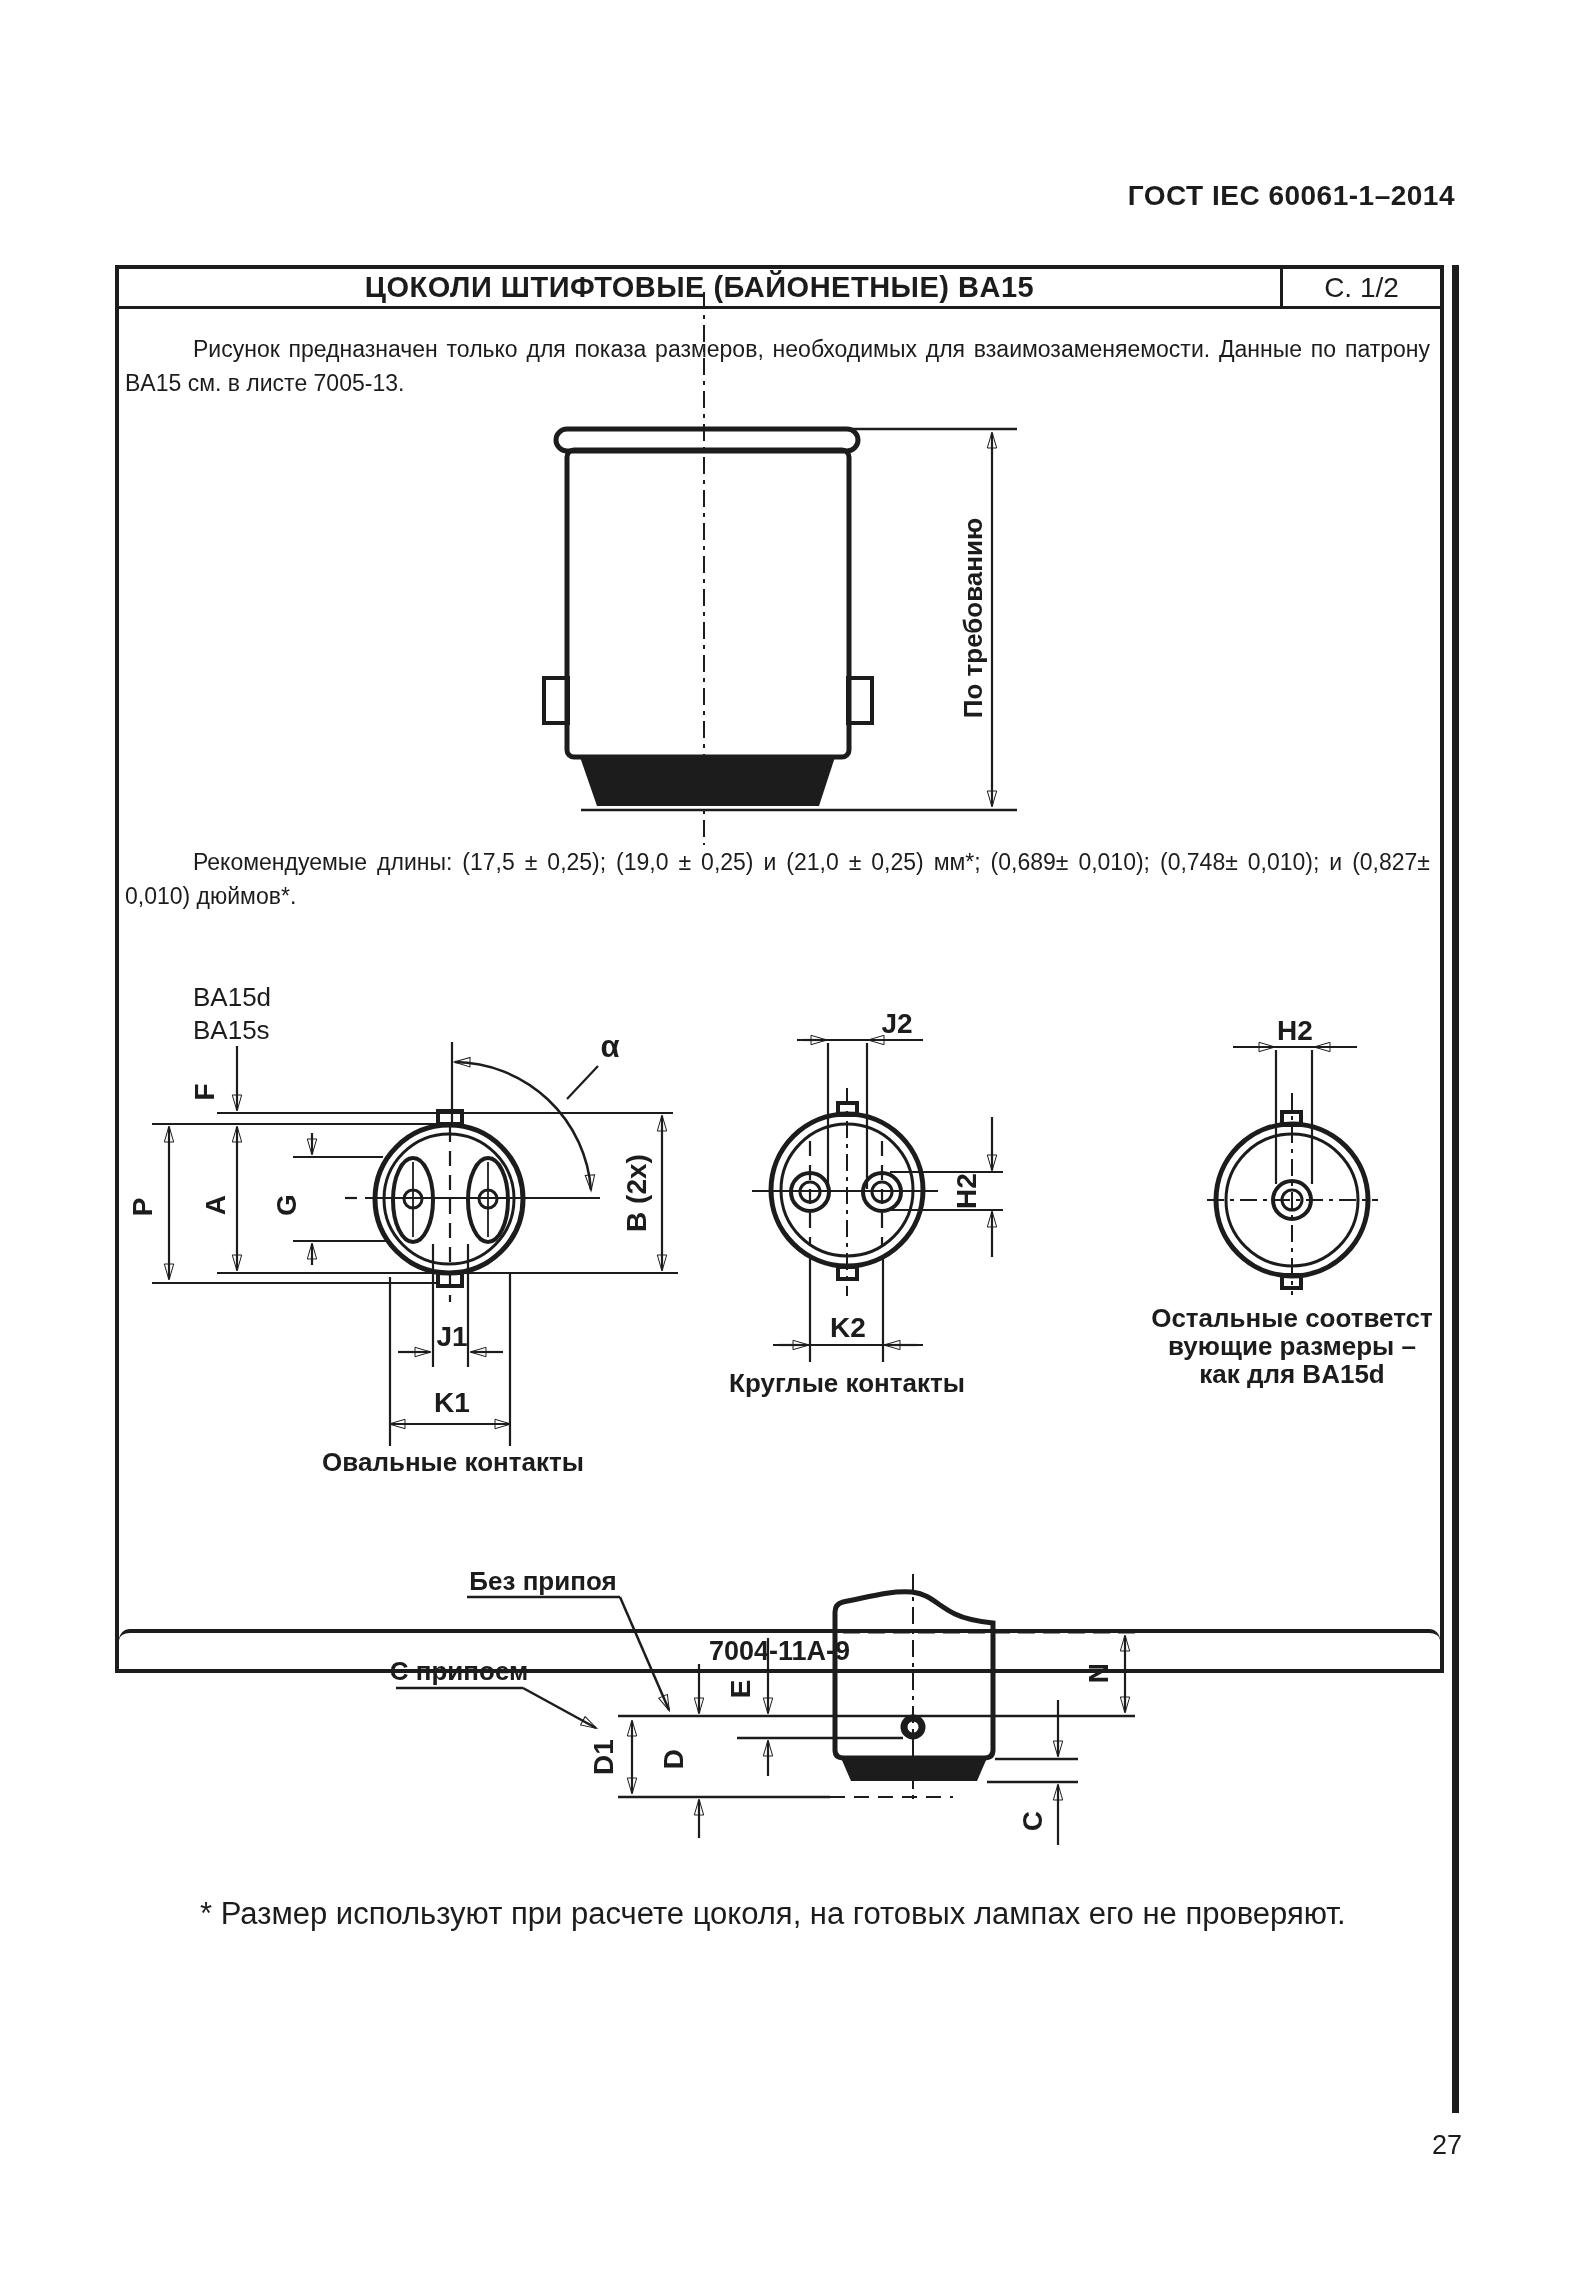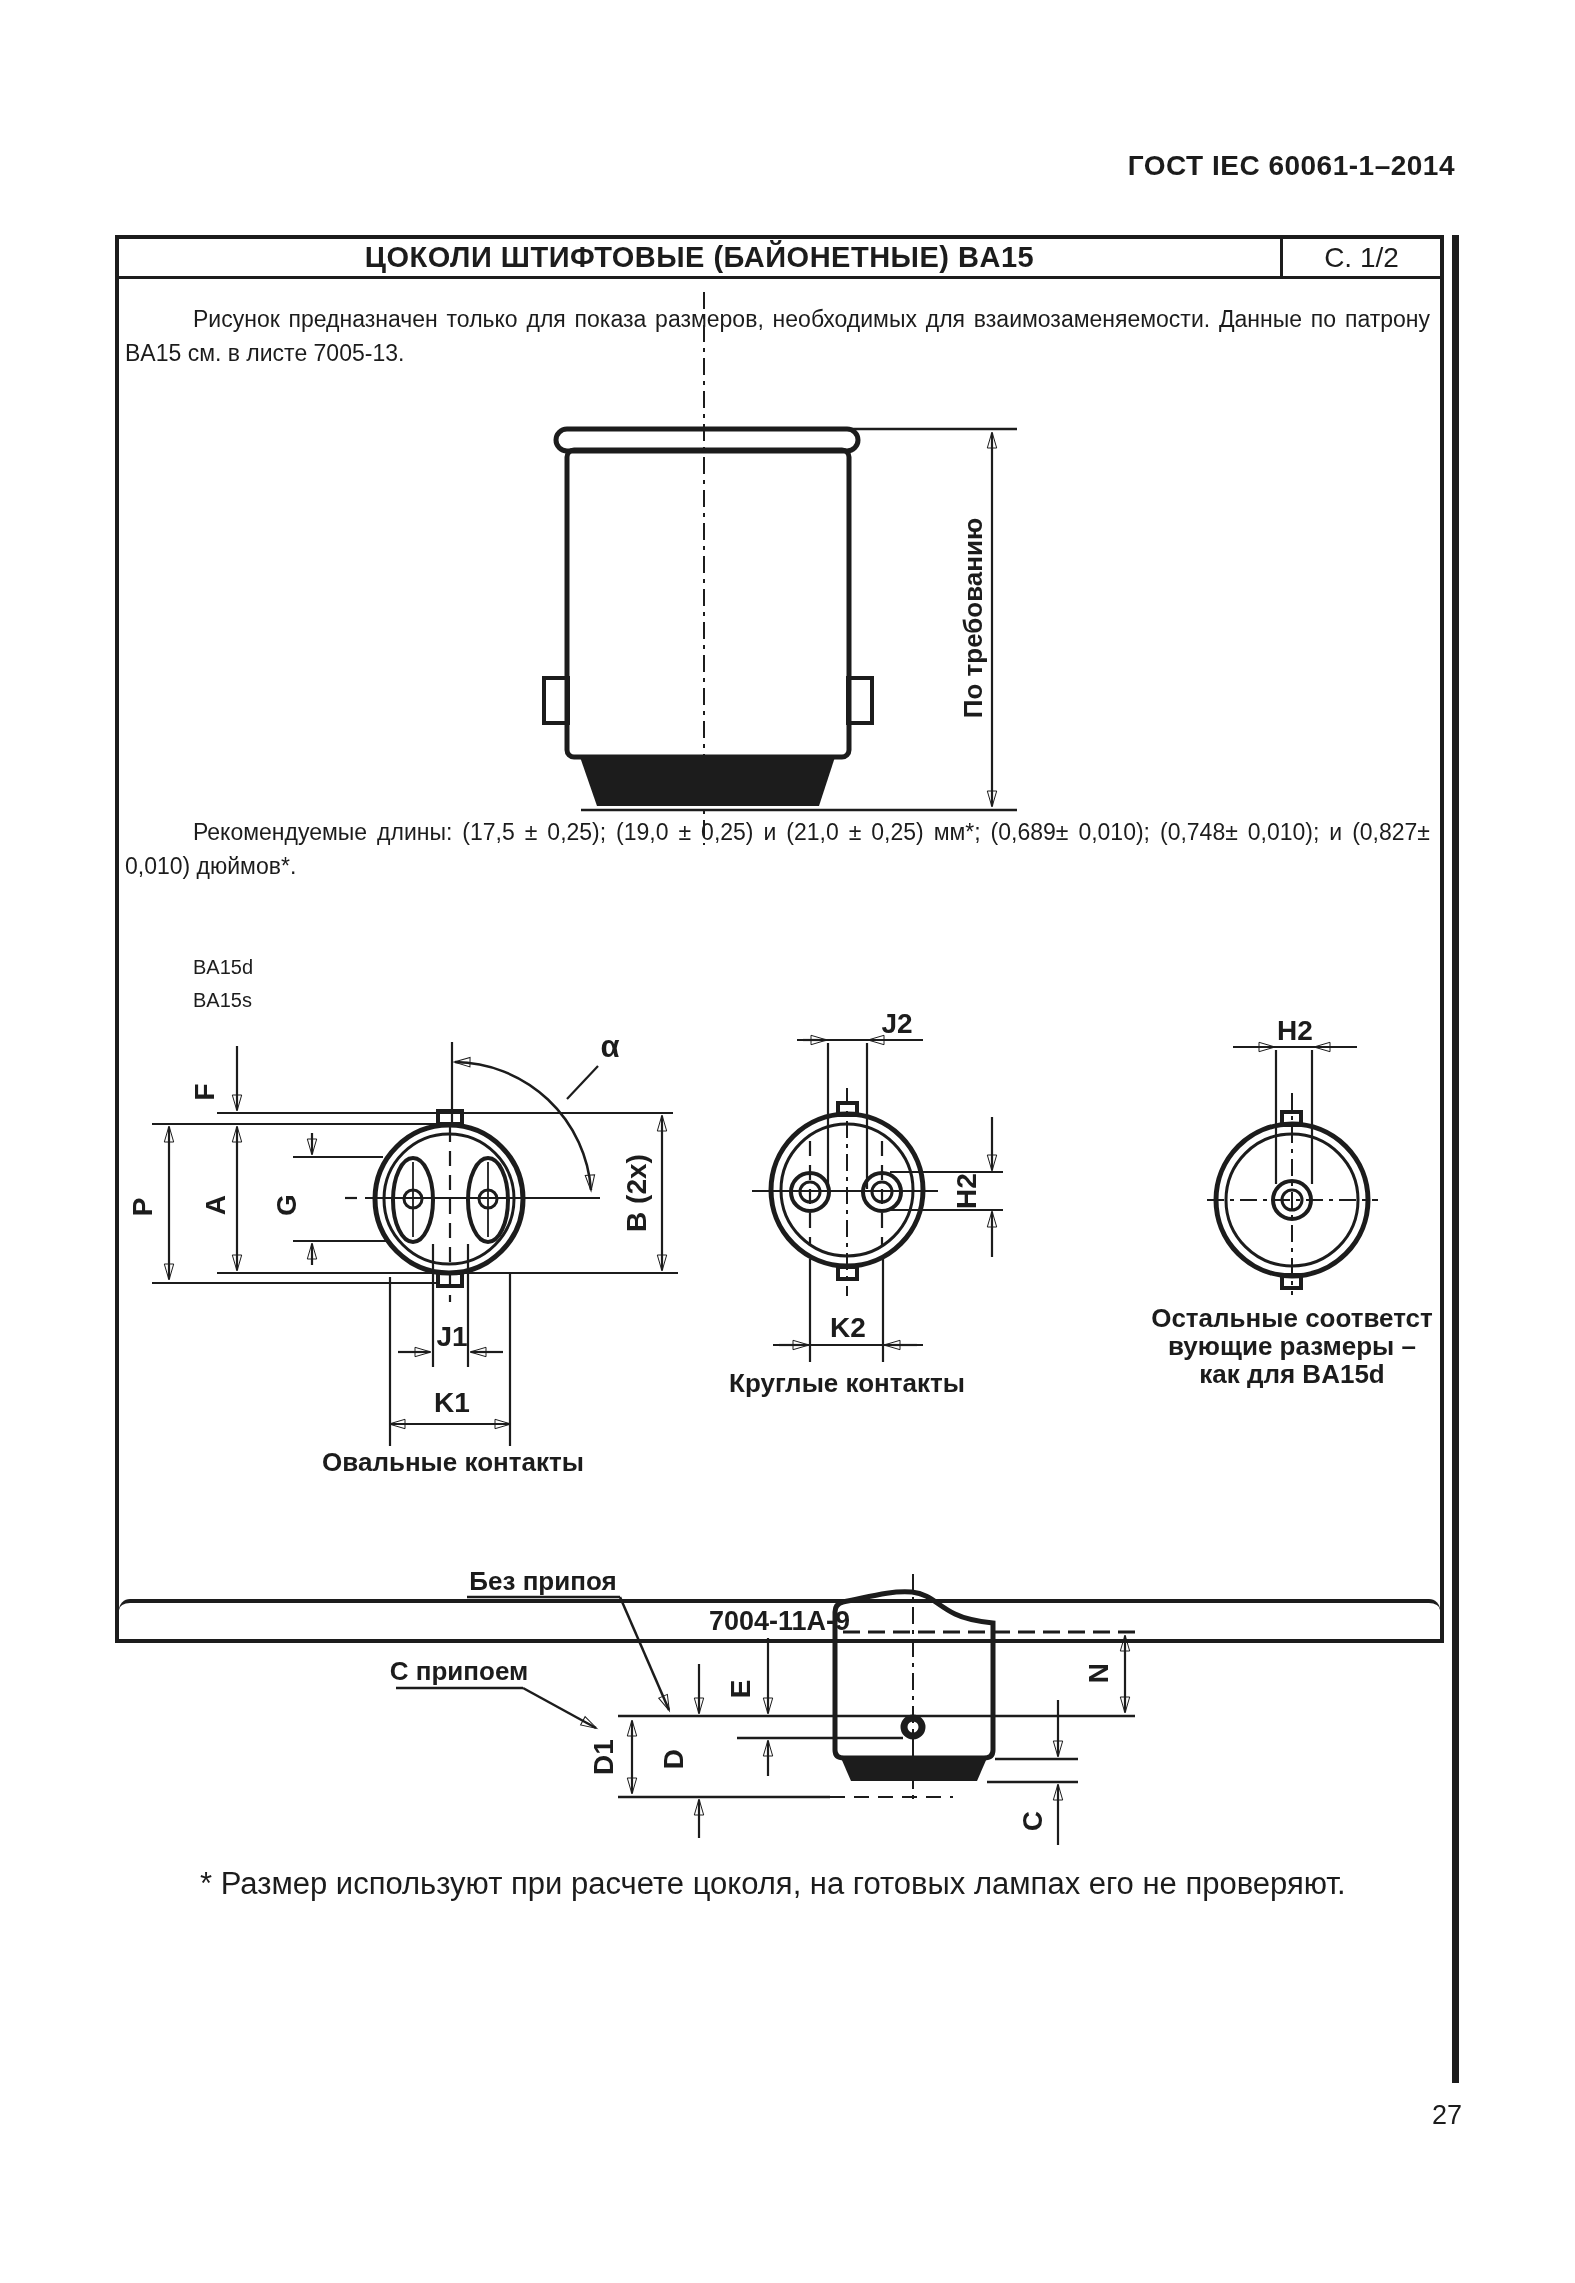--- a/index.html
+++ b/index.html
@@ -4,21 +4,21 @@
 <style>
   html,body{margin:0;padding:0;background:#e8e8e8;}
   .page{
     position:relative;
     width:1575px;height:2283px;
     background:#ffffff;
     font-family:"Liberation Sans", sans-serif;
     color:#1c1c1c;
     overflow:hidden;
   }
-  .abs{position:absolute;}
+  .abs{position:absolute;margin-top:30px;}
   .std-header{
     left:900px;top:150px;width:555px;
     text-align:right;
     font-size:28px;font-weight:bold;letter-spacing:0.5px;
   }
   .sheet-box{
     left:115px;top:235px;width:1329px;height:1408px;
     border:4px solid #1c1c1c;box-sizing:border-box;
   }
   .sheet-head{
@@ -45,21 +45,21 @@
   }
   .para{
     left:125px;width:1305px;
     font-size:23px;line-height:33.5px;
     text-align:justify;text-indent:68px;
     white-space:normal;
   }
   #p-intro{top:303px;}
   #p-len{top:816px;}
   #p-flange{top:883px;}
-  .variant{left:193px;font-size:20px;line-height:33px;}
+  .variant{left:193px;font-size:26px;line-height:33px;}
   #v1{top:951px;}
   #v2{top:984px;}
   .footnote{left:200px;top:1866px;width:1250px;font-size:31px;}
   .pageno{left:1340px;top:2100px;width:122px;text-align:right;font-size:27px;}
   svg{position:absolute;left:0;top:0;}
   svg line, svg path, svg rect, svg circle, svg ellipse, svg polygon{
     stroke:#1c1c1c;fill:none;stroke-linecap:butt;
   }
   svg polygon.fill{fill:#1c1c1c;stroke:none;}
   .ol{stroke-width:5px;}       

